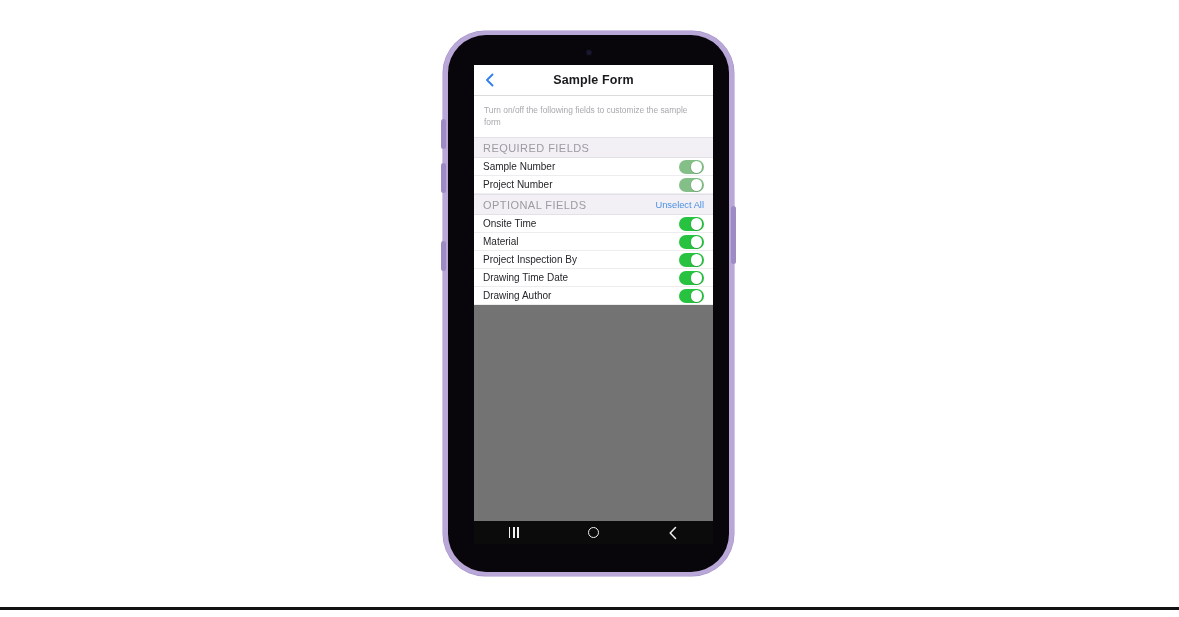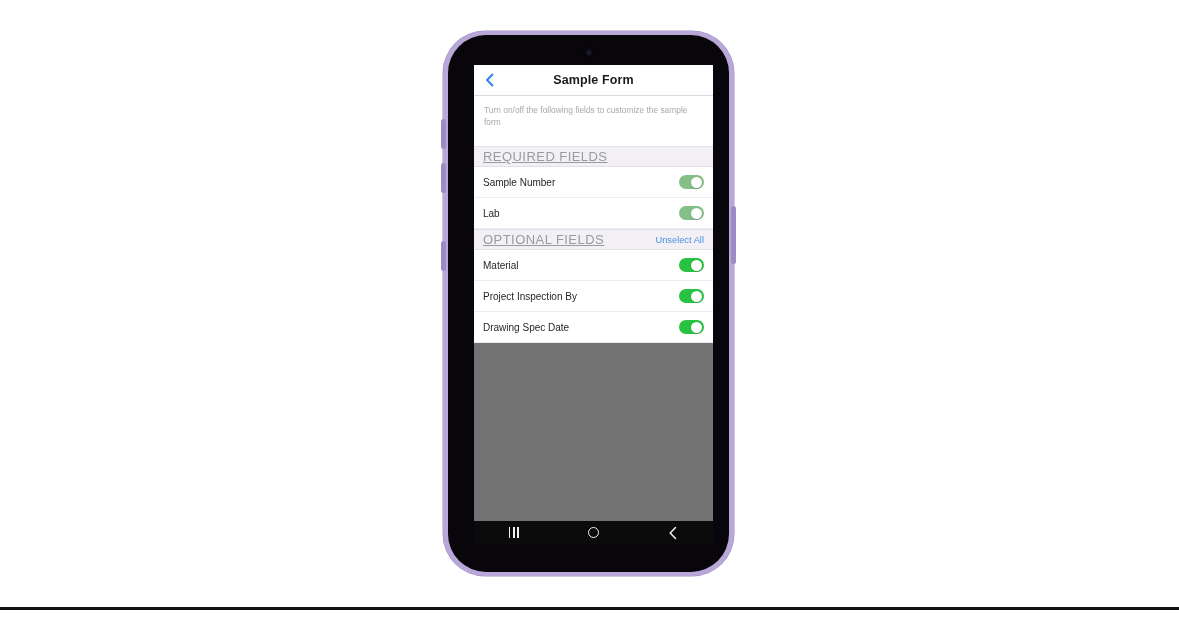--- a/index.html
+++ b/index.html
@@ -117,56 +117,55 @@
   #app-title {
     font-size: 12.5px;
     font-weight: bold;
     color: #1b1b1f;
     letter-spacing: 0.1px;
   }
 
   
   #description {
     flex: 0 0 auto;
-    padding: 8px 10px 18px 10px;
+    padding: 8px 10px 9px 10px;
     font-size: 8.4px;
     line-height: 1.45;
     color: #a9a9ae;
     background: #ffffff;
   }
 
   
   .section-header {
     flex: 0 0 auto;
     height: 21px;
     background: #f2f0f5;
     border-top: 1px solid #e3e1e7;
     border-bottom: 1px solid #e3e1e7;
     display: flex;
     align-items: center;
     justify-content: space-between;
     padding: 0 9px;
     box-sizing: border-box;
   }
   .section-title {
-    font-size: 13px;
+    font-size: 11px;
     letter-spacing: 0.45px;
     color: #9a9aa0;
-    text-decoration: underline;
   }
   .section-action {
     font-size: 9.3px;
     color: #4a90e2;
     cursor: pointer;
   }
 
   
   .field-row {
     flex: 0 0 auto;
-    height: 31px;
+    height: 18px;
     background: #ffffff;
     border-bottom: 1px solid #ededef;
     display: flex;
     align-items: center;
     justify-content: space-between;
     padding: 0 9px 0 9px;
     box-sizing: border-box;
     gap: 38px;
   }
   .field-label {
@@ -278,45 +277,57 @@
             <span class="section-title">REQUIRED FIELDS</span>
           </div>
 
           <div class="field-row">
             <span class="field-label">Sample Number</span>
             <span class="toggle on-muted">
                 <span class="knob"></span>
               </span>
           </div>
           <div class="field-row">
-            <span class="field-label">Lab</span>
+            <span class="field-label">Project Number</span>
             <span class="toggle on-muted">
                 <span class="knob"></span>
               </span>
           </div>
 
           <div class="section-header">
             <span class="section-title">OPTIONAL FIELDS</span>
             <span class="section-action">Unselect All</span>
           </div>
 
           <div class="field-row">
+            <span class="field-label">Onsite Time</span>
+            <span class="toggle on-strong">
+                <span class="knob"></span>
+              </span>
+          </div>
+          <div class="field-row">
             <span class="field-label">Material</span>
             <span class="toggle on-strong">
                 <span class="knob"></span>
               </span>
           </div>
           <div class="field-row">
             <span class="field-label">Project Inspection By</span>
             <span class="toggle on-strong">
                 <span class="knob"></span>
               </span>
           </div>
           <div class="field-row">
-            <span class="field-label">Drawing Spec Date</span>
+            <span class="field-label">Drawing Time Date</span>
+            <span class="toggle on-strong">
+                <span class="knob"></span>
+              </span>
+          </div>
+          <div class="field-row">
+            <span class="field-label">Drawing Author</span>
             <span class="toggle on-strong">
                 <span class="knob"></span>
               </span>
           </div>
 
         </div>
 
         <div id="nav-bar">
           <div class="nav-btn">
             <span id="nav-recents-icon">

